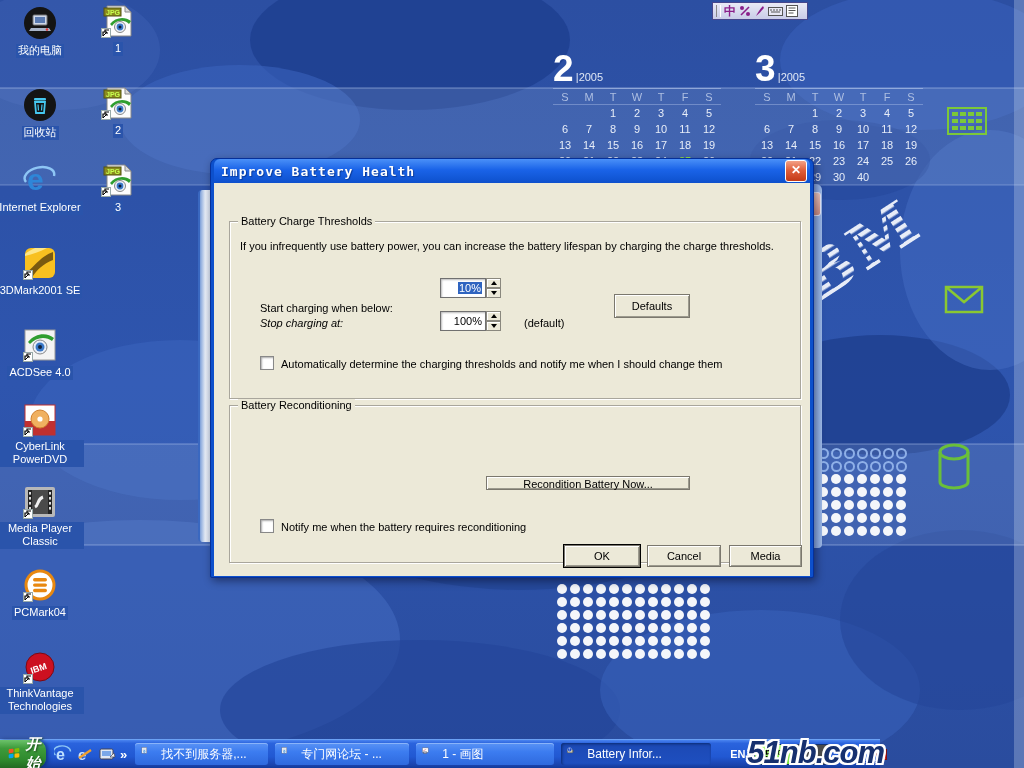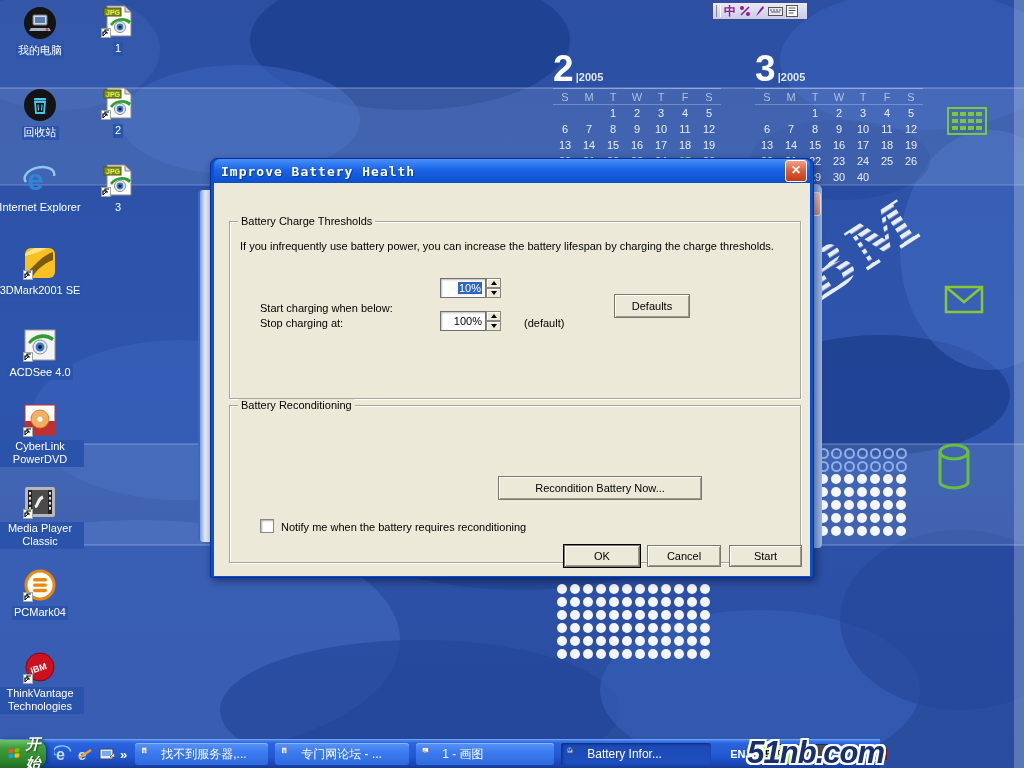--- a/index.html
+++ b/index.html
@@ -6,21 +6,21 @@
   body{width:1024px;height:768px;overflow:hidden;position:relative;
        font-family:"Liberation Sans",sans-serif;background:#2d52a8;}
   #screen{position:absolute;inset:0;}
   .abs{position:absolute;}
   
   #wallpaper{position:absolute;inset:0;z-index:0;}
   
   .cal{position:absolute;z-index:2;color:#e7edf8;}
   .cal-head{height:34px;white-space:nowrap;}
   .cal-month{font-size:37px;font-weight:bold;color:#fff;line-height:34px;}
-  .cal-year{font-size:11px;font-weight:bold;color:#dfe7f5;}
+  .cal-year{font-size:11px;font-weight:normal;color:#dfe7f5;}
   .cal table{border-collapse:collapse;margin-top:2px;}
   .cal th{width:22px;height:13px;font-size:11px;font-weight:normal;color:#aebfe2;
           border-top:1px solid rgba(200,215,245,.45);border-bottom:1px solid rgba(200,215,245,.35);}
   .cal td{width:22px;height:14px;font-size:11px;text-align:center;color:#e7edf8;}
   .cal td.hl{color:#8fe04a;font-weight:bold;}
   
   .dicon{position:absolute;width:88px;z-index:2;text-align:center;cursor:default;}
   .dicon .img{width:34px;height:34px;margin:0 auto;position:relative;}
   .dicon .lbl{display:inline-block;margin-top:3px;padding:0 2px 1px;font-size:11px;line-height:13px;
               color:#fff;background:#2a54ab;max-width:86px;}
@@ -630,47 +630,50 @@
             <div>
                 <span class="tri-up"></span>
               </div>
             <div>
                 <span class="tri-dn"></span>
               </div>
           </div>
         </div>
         <button class="btn abs" style="left:384px;top:72px;width:76px;height:24px;">Defaults</button>
 
-        <div class="abs" style="left:30px;top:95px;">Stop charging at:</div>
+        <div class="abs" style="left:30px;top:95px;font-style:italic;">Stop charging at:</div>
         <div class="spin abs" style="left:210px;top:89px;">
           <div class="val">100%</div>
           <div class="arrows">
             <div>
                 <span class="tri-up"></span>
               </div>
             <div>
                 <span class="tri-dn"></span>
               </div>
           </div>
         </div>
         <div class="abs" style="left:294px;top:95px;">(default)</div>
 
+        <div class="abs" style="left:30px;top:134px;">
+          <span class="chk"></span><span>Automatically determine the charging thresholds and notify me when I should change them</span>
+        </div>
       </div>
 
       <div class="grp" style="left:15px;top:222px;width:570px;height:156px;">
         <span class="grp-label">Battery Reconditioning</span>
-        <button class="btn abs" style="left:268px;top:70px;width:204px;height:24px;">Recondition Battery Now...</button>
+        <button class="btn abs" style="left:256px;top:70px;width:204px;height:14px;">Recondition Battery Now...</button>
         <div class="abs" style="left:30px;top:113px;">
           <span class="chk"></span><span>Notify me when the battery requires reconditioning</span>
         </div>
       </div>
 
       <button class="btn btn-default abs" style="left:350px;top:362px;width:76px;height:22px;">OK</button>
       <button class="btn abs" style="left:433px;top:362px;width:74px;height:22px;">Cancel</button>
-      <button class="btn abs" style="left:515px;top:362px;width:73px;height:22px;">Start</button>
+      <button class="btn abs" style="left:515px;top:362px;width:73px;height:22px;">Media</button>
     </div>
   </div>
 
   <div id="taskbar" class="abs">
     <div id="start-btn">
       <svg width="18" height="18" viewBox="0 0 18 18">
         <g transform="skewY(-6)">
           <rect x="1" y="2" width="7" height="6" rx="1.5" fill="#f35325"></rect>
           <rect x="9.5" y="2" width="7" height="6" rx="1.5" fill="#81bc06"></rect>
           <rect x="1" y="9.5" width="7" height="6" rx="1.5" fill="#05a6f0"></rect>

